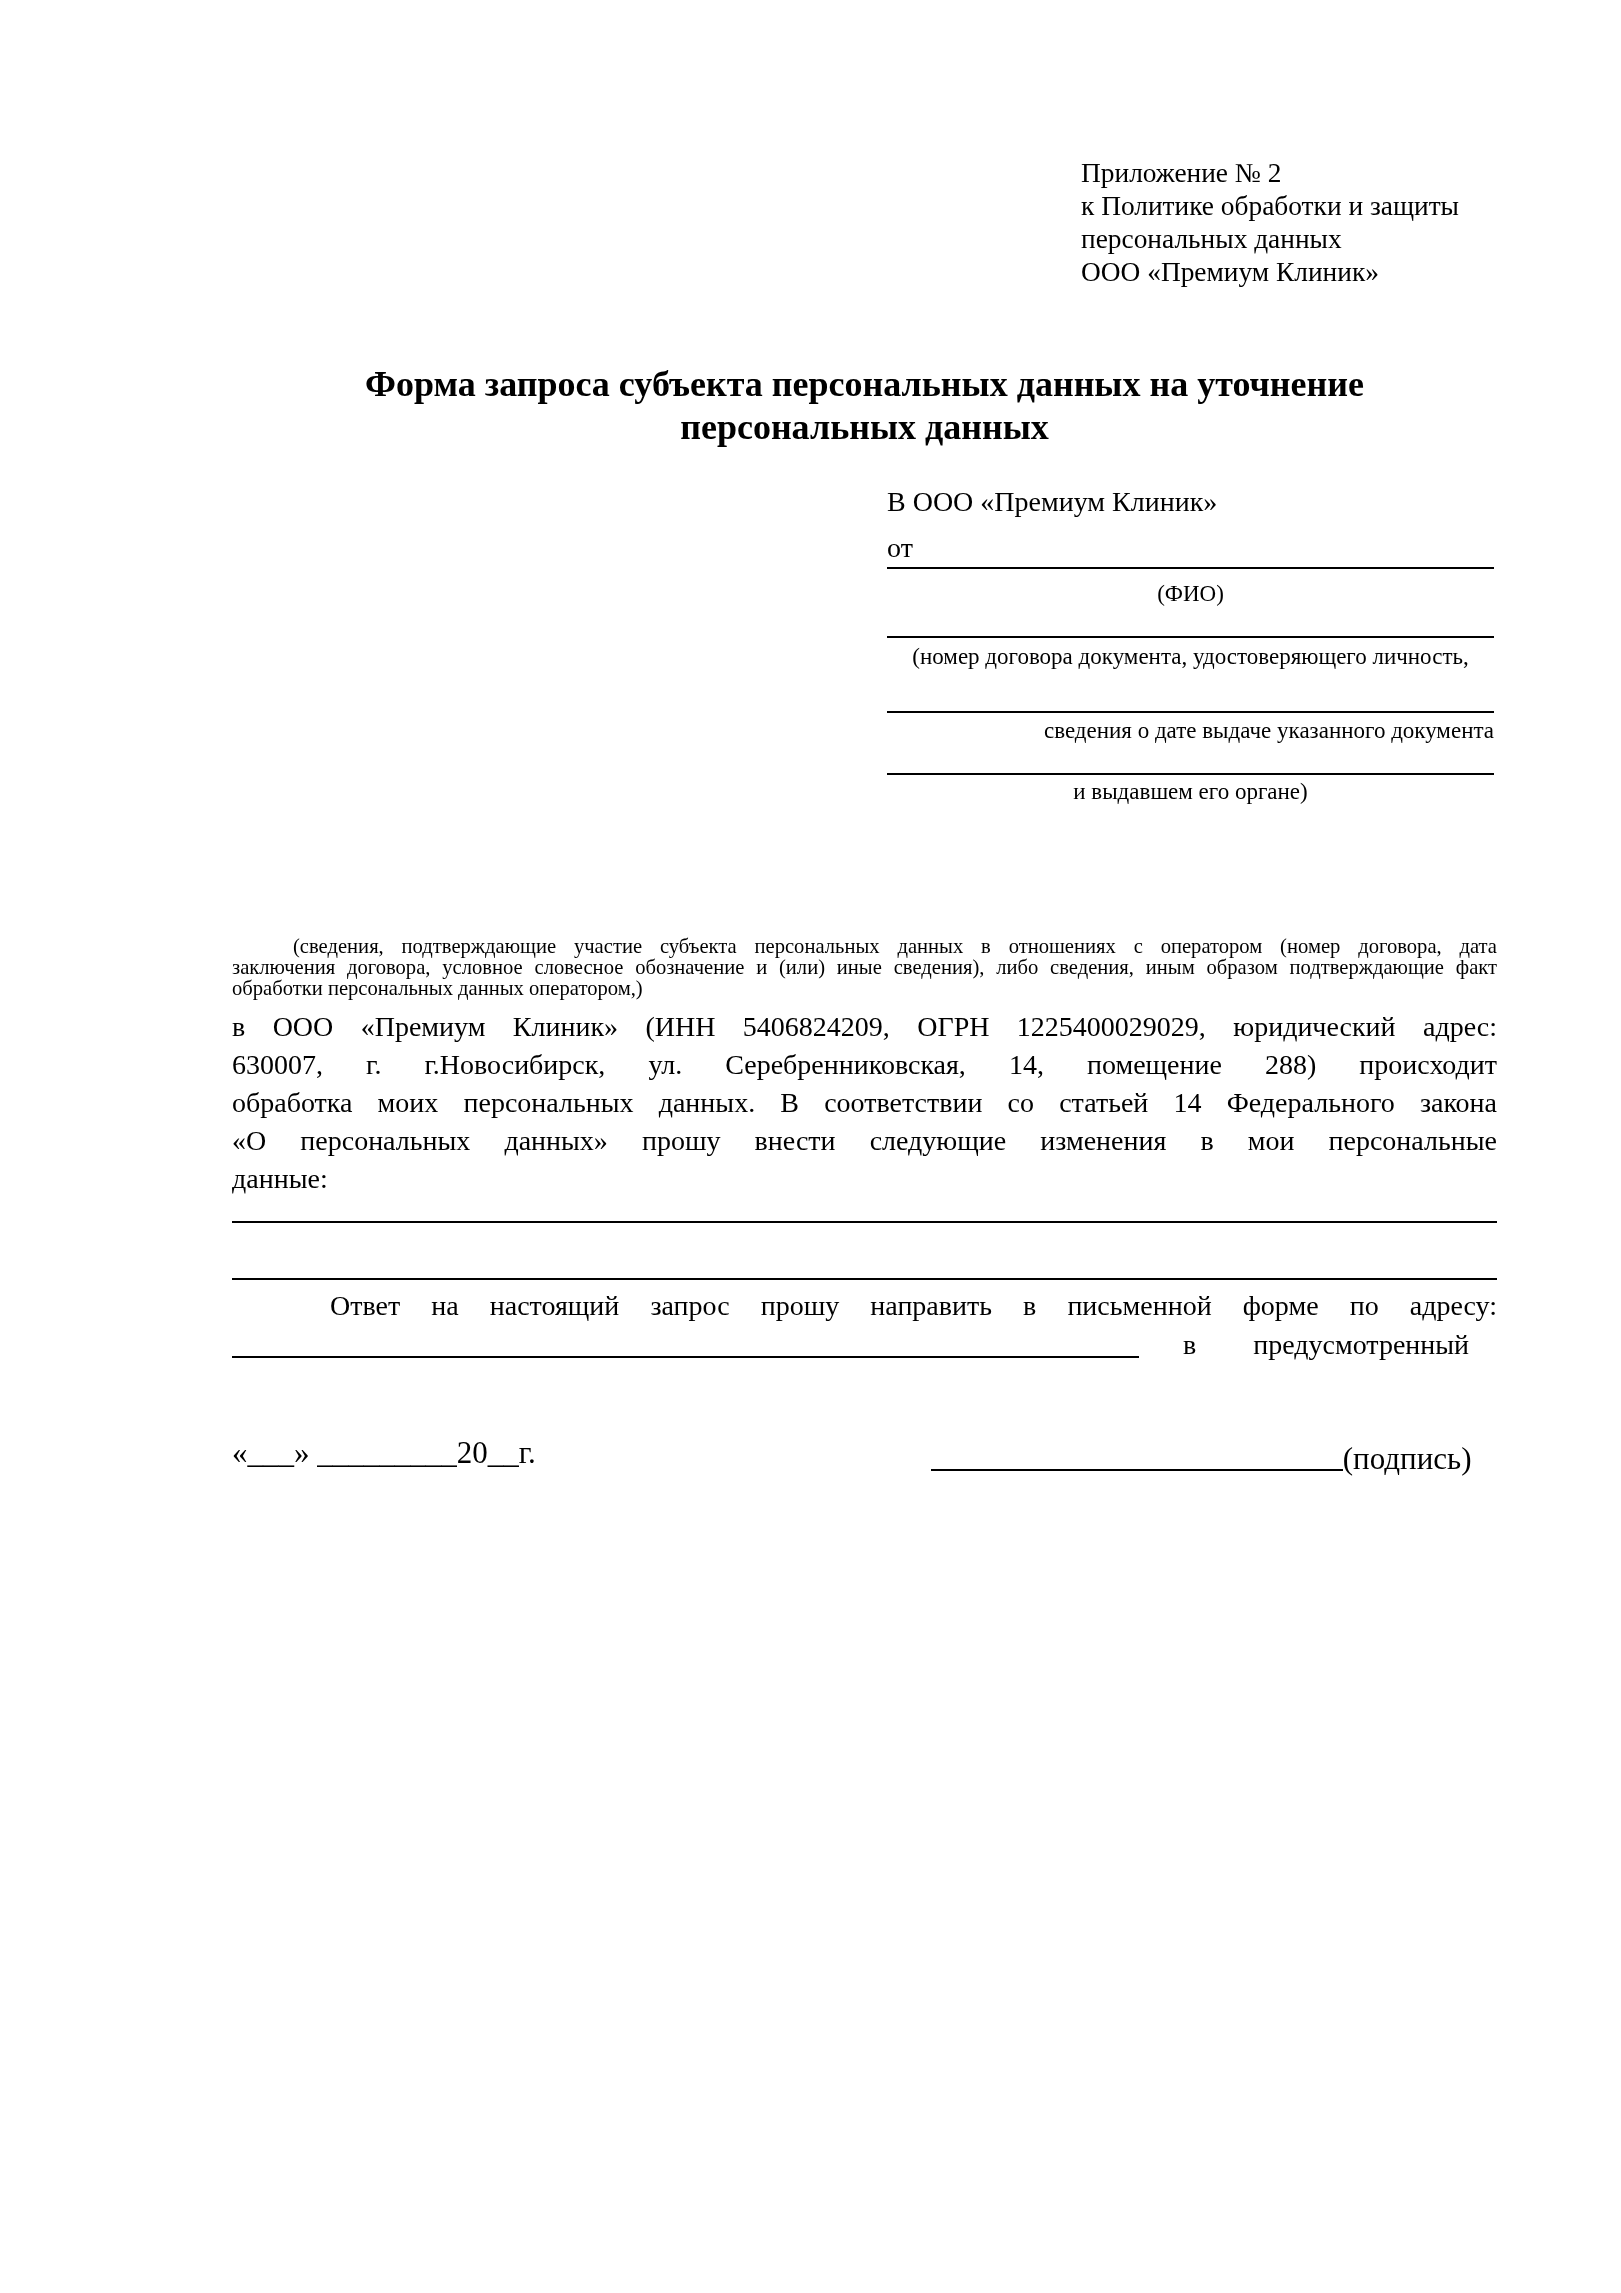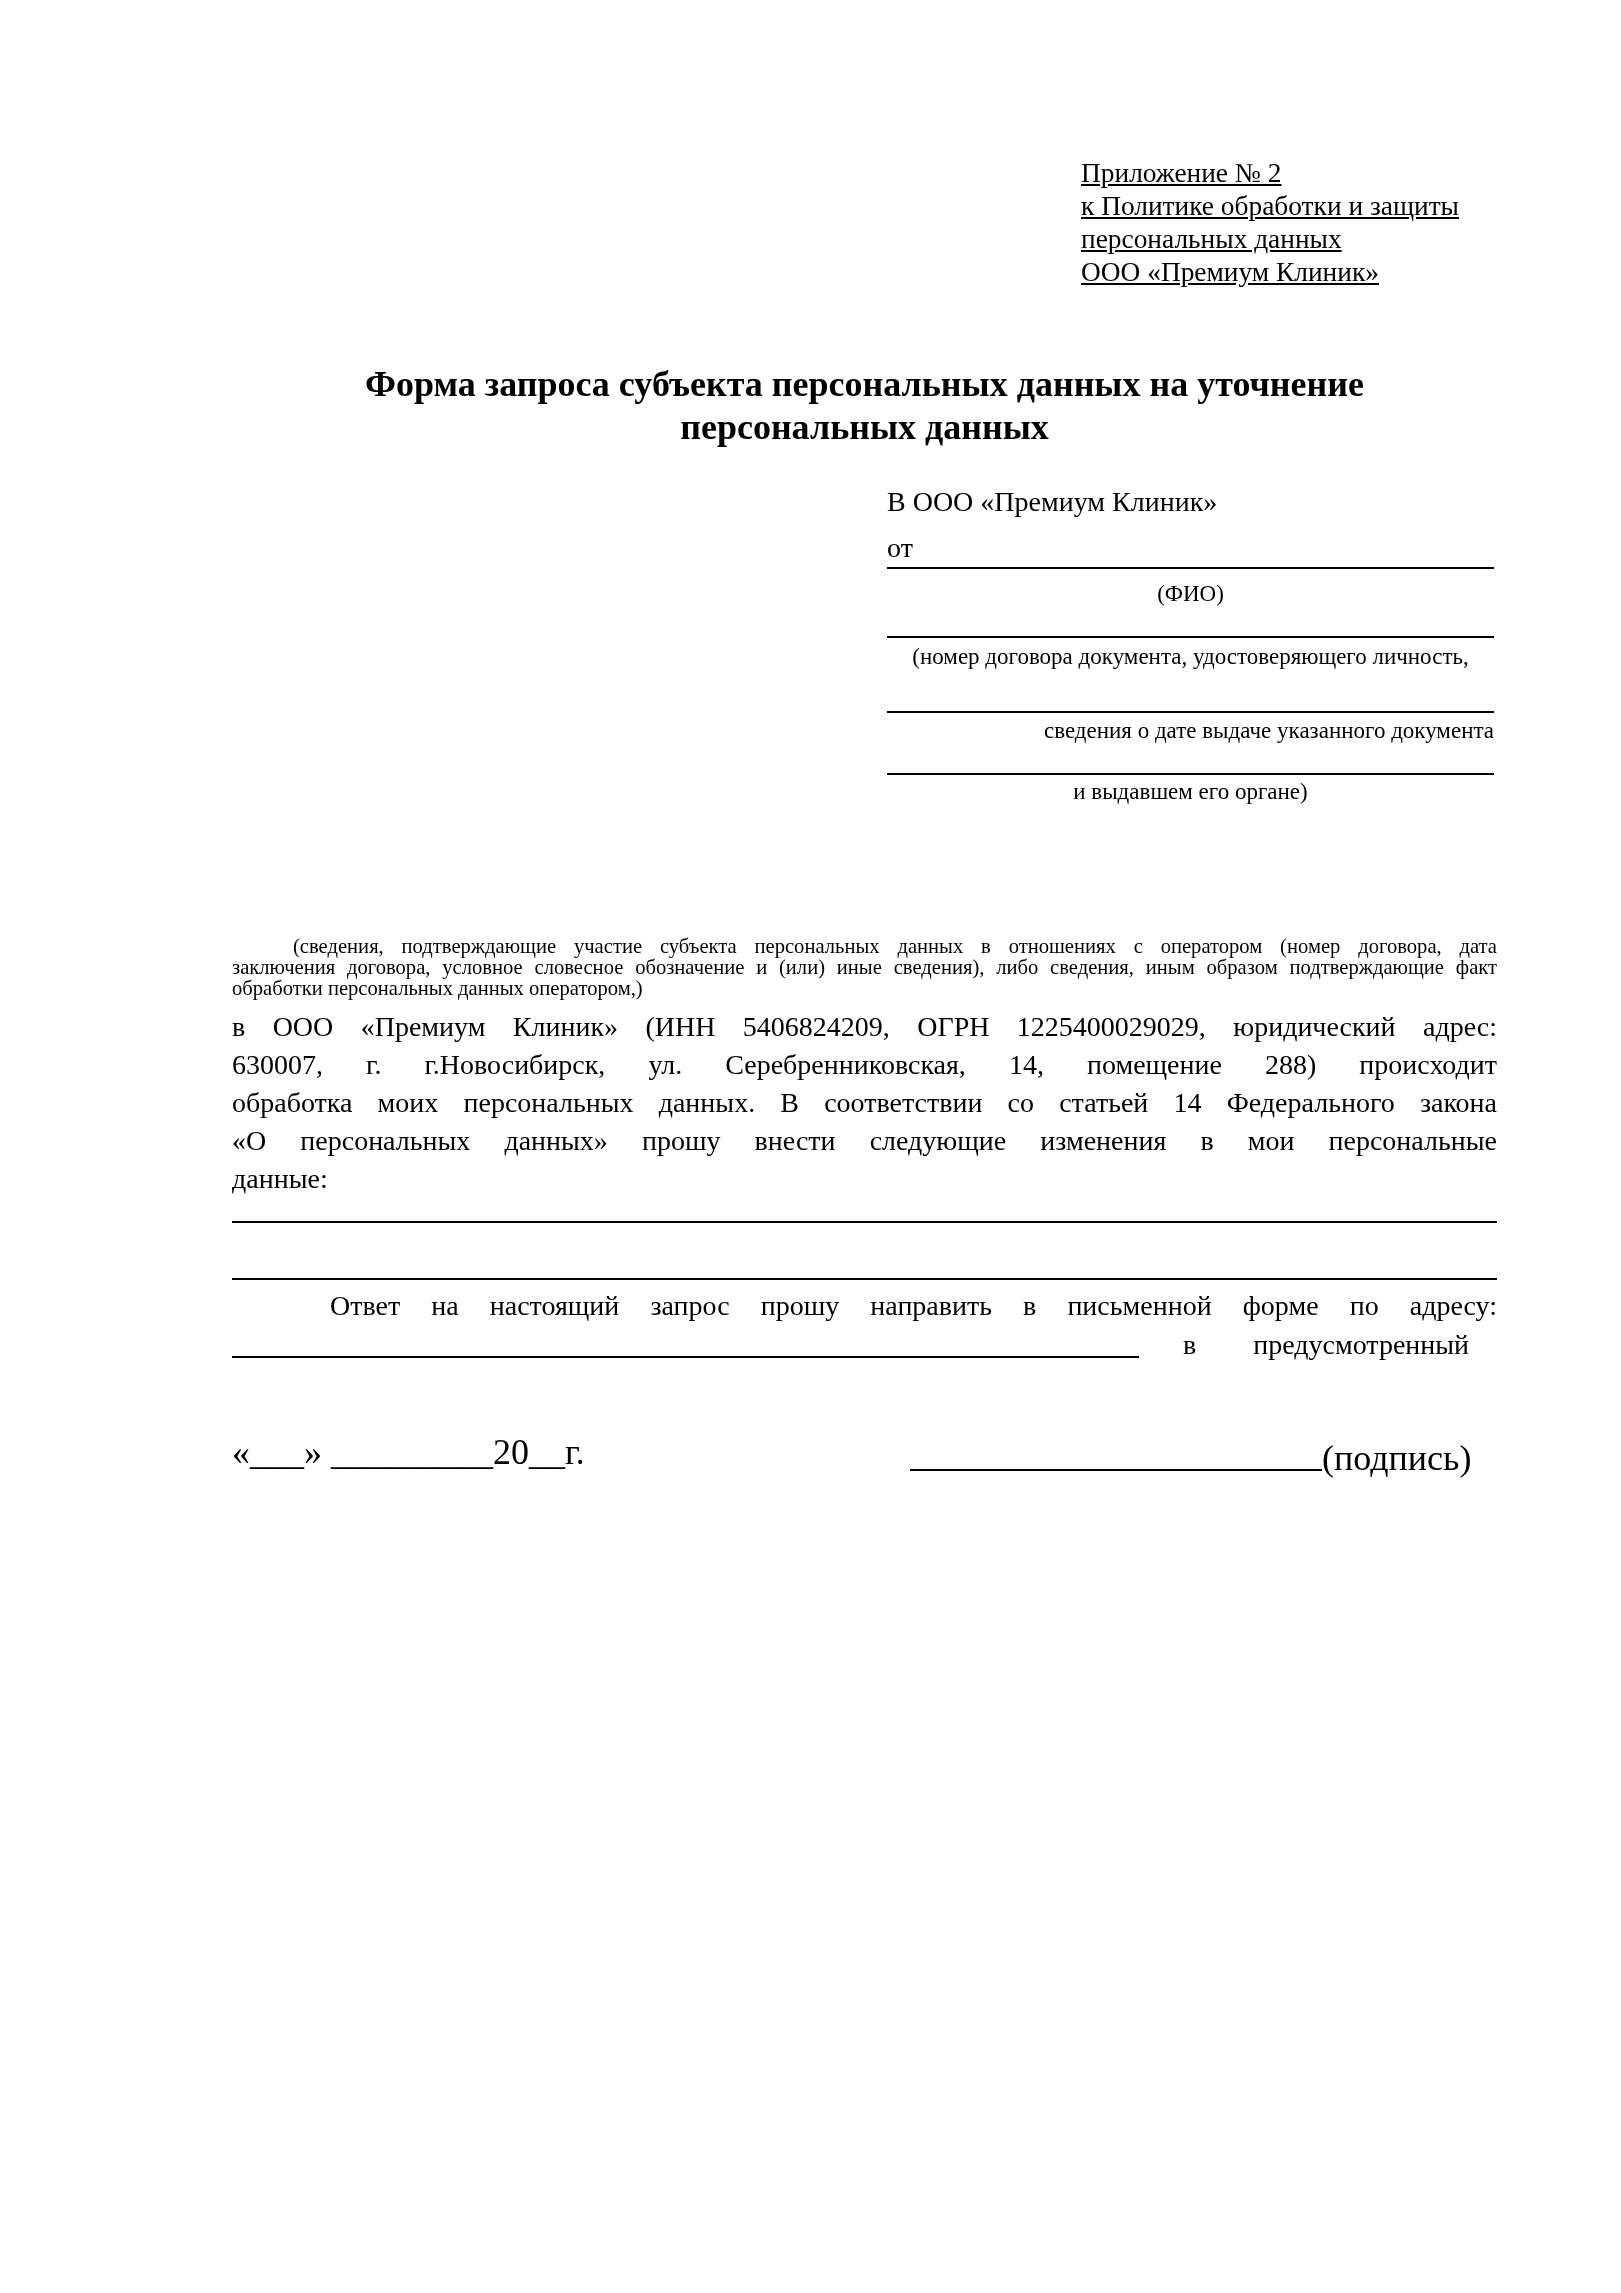--- a/index.html
+++ b/index.html
@@ -7,21 +7,21 @@
     position:relative;
     width:1621px;height:2294px;
     background:#ffffff;color:#000;
     font-family:"Liberation Serif","DejaVu Serif",serif;
     overflow:hidden;
   }
   .abs{position:absolute;}
   .uline{border-bottom:2px solid #000;}
   
   .annex{left:1081px;top:157px;width:431px;font-size:27.4px;line-height:33px;}
-  .annex div{white-space:nowrap;text-decoration:underline;}
+  .annex div{white-space:nowrap;}
   
   .title{left:232px;top:363px;width:1265px;text-align:center;font-weight:bold;font-size:36px;line-height:43px;}
   
   .addr{left:887px;top:482px;width:607px;font-size:28px;}
   .addr .line{position:absolute;left:0;width:100%;}
   .addr .cap{position:absolute;left:0;width:100%;text-align:center;font-size:23px;line-height:21.6px;}
   
   .zapros{left:232px;top:849px;width:1265px;text-align:center;font-size:33px;}
   
   .accord{left:232px;top:894px;width:1265px;display:flex;font-size:28px;height:39px;}
@@ -38,21 +38,21 @@
   .blank1{left:232px;top:1221px;width:1265px;border-bottom:2.9px solid #000;}
   .blank2{left:232px;top:1278px;width:1265px;border-bottom:2.9px solid #000;}
   
   .answer{left:232px;top:1286px;width:1265px;font-size:28px;line-height:39px;}
   .answer .first{text-indent:98px;}
   .answer .row2{display:flex;height:39px;align-items:flex-end;}
   .answer .fill{width:907px;border-bottom:2.9px solid #000;margin-bottom:5.9px;}
   .answer .sp1{width:44px;}
   .answer .sp2{width:57px;}
   
-  .bottom{left:232px;top:1433px;width:1265px;display:flex;justify-content:space-between;font-size:36px;line-height:39px;height:45px;}
+  .bottom{left:232px;top:1433px;width:1265px;display:flex;justify-content:space-between;font-size:31px;line-height:39px;height:45px;}
   .bottom .date{white-space:pre;}
   .bottom .sig{display:flex;align-items:flex-end;margin-right:25.5px;}
   .bottom .sigline{display:inline-block;width:412px;border-bottom:2.9px solid #000;margin-bottom:6.9px;}
 </style>
 </head>
 <body>
 
 <div class="page">
 
   <div class="abs annex">

